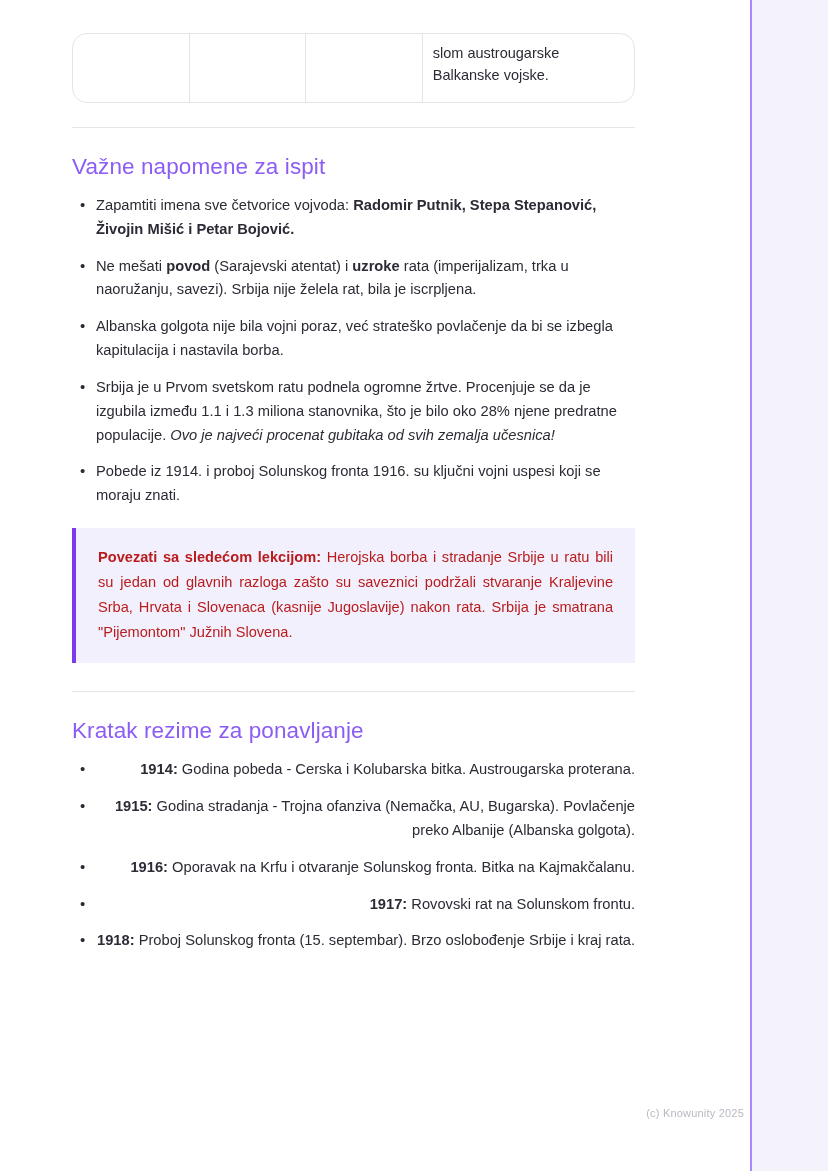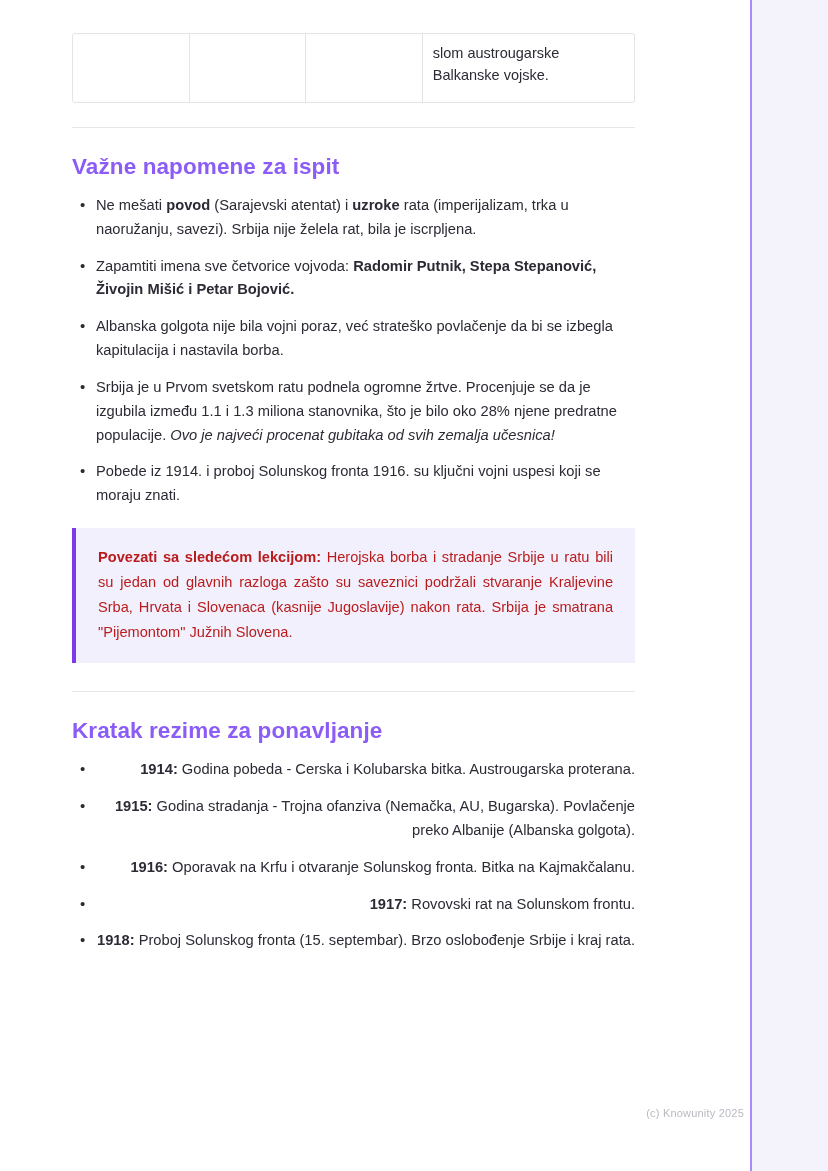--- a/index.html
+++ b/index.html
@@ -35,21 +35,21 @@
     width: 750px;
     height: 1171px;
     padding: 0 72px;
   }
 
   
   .table-frag {
     margin-top: 33px;
     width: 563px;
     border: 1px solid #e3e3e8;
-    border-radius: 3px;
+    border-radius: 15px;
     display: flex;
     height: 70px;
     background: #fff;
   }
   .table-frag .cell {
     border-right: 1px solid #e3e3e8;
     padding: 8px 10px;
     font-size: 14.5px;
     line-height: 1.55;
     color: #2b2b35;
@@ -63,21 +63,21 @@
   hr.sep {
     border: none;
     border-top: 1px solid #e6e6ea;
     margin: 24px 0 0 0;
     width: 563px;
   }
 
   h2.section-title {
     color: #8b5cf6;
     font-size: 22.5px;
-    font-weight: bold;
+    font-weight: normal;
     margin: 26px 0 14px 0;
     letter-spacing: 0.1px;
   }
 
   ul.bullets {
     list-style: none;
     margin: 0;
     padding: 0;
     width: 563px;
   }
@@ -133,22 +133,22 @@
     <div class="cell c2"></div>
     <div class="cell c3"></div>
     <div class="cell c4">slom austrougarske Balkanske vojske.</div>
   </div>
 
   <hr class="sep">
 
   <h2 class="section-title">Važne napomene za ispit</h2>
 
   <ul class="bullets" id="notes-list">
+      <li>Zapamtiti imena sve četvorice vojvoda: <b>Radomir Putnik, Stepa Stepanović, Živojin Mišić i Petar Bojović.</b></li>
       <li>Ne mešati <b>povod</b> (Sarajevski atentat) i <b>uzroke</b> rata (imperijalizam, trka u naoružanju, savezi). Srbija nije želela rat, bila je iscrpljena.</li>
-      <li>Zapamtiti imena sve četvorice vojvoda: <b>Radomir Putnik, Stepa Stepanović, Živojin Mišić i Petar Bojović.</b></li>
       <li>Albanska golgota nije bila vojni poraz, već strateško povlačenje da bi se izbegla kapitulacija i nastavila borba.</li>
       <li>Srbija je u Prvom svetskom ratu podnela ogromne žrtve. Procenjuje se da je izgubila između 1.1 i 1.3 miliona stanovnika, što je bilo oko 28% njene predratne populacije. <i>Ovo je najveći procenat gubitaka od svih zemalja učesnica!</i></li>
       <li>Pobede iz 1914. i proboj Solunskog fronta 1916. su ključni vojni uspesi koji se moraju znati.</li>
     </ul>
 
   <div class="callout" id="callout-box"><b>Povezati sa sledećom lekcijom:</b> Herojska borba i stradanje Srbije u ratu bili su jedan od glavnih razloga zašto su saveznici podržali stvaranje Kraljevine Srba, Hrvata i Slovenaca (kasnije Jugoslavije) nakon rata. Srbija je smatrana "Pijemontom" Južnih Slovena.</div>
 
   <hr class="sep" style="margin-top:28px">
 
   <h2 class="section-title">Kratak rezime za ponavljanje</h2>

